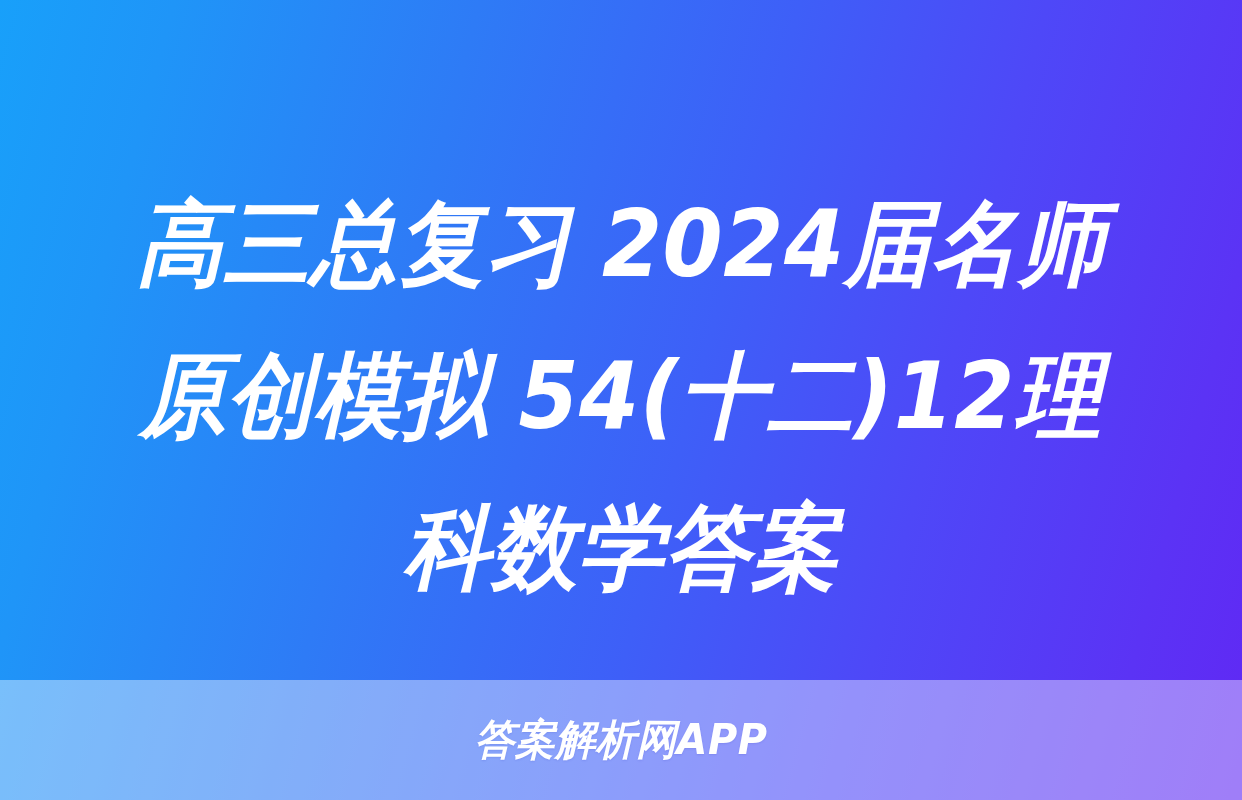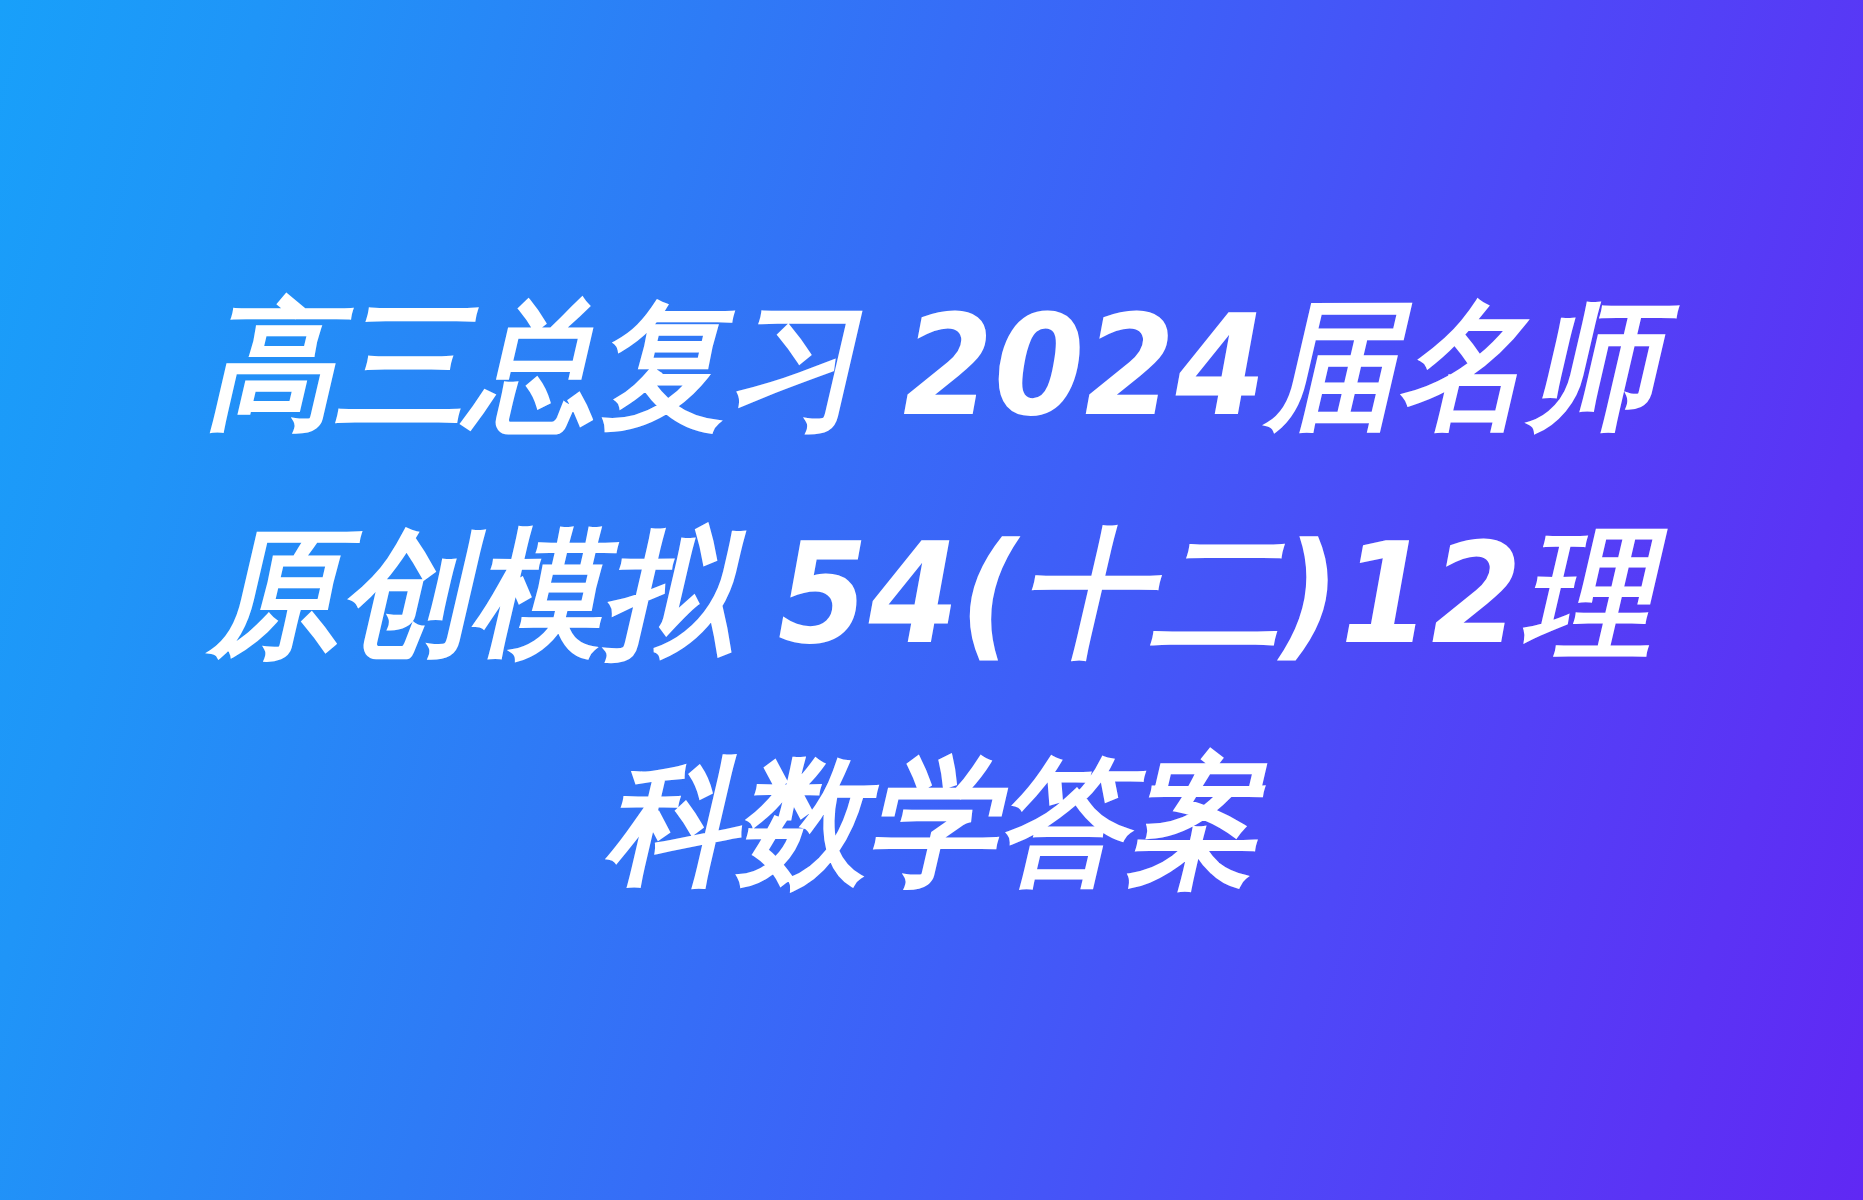--- a/index.html
+++ b/index.html
@@ -91,14 +91,17 @@
 <body>
 
 <div id="banner">
 
   <div id="title-block">
     <span class="title-line">高三总复习 2024届名师</span>
     <span class="title-line">原创模拟 54(十二)12理</span>
     <span class="title-line">科数学答案</span>
   </div>
 
+  <div id="footer-band">
+    <span id="footer-text">答案解析网APP</span>
+  </div>
 
 </div>
 
 </body></html>

